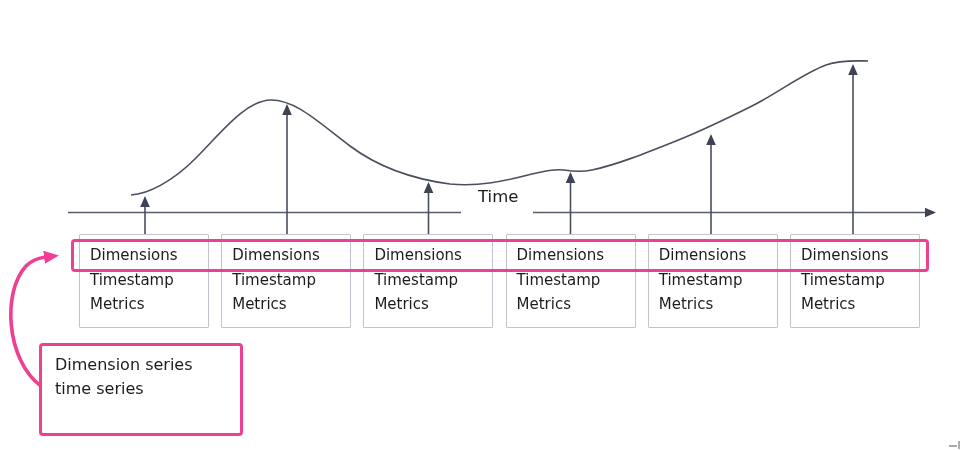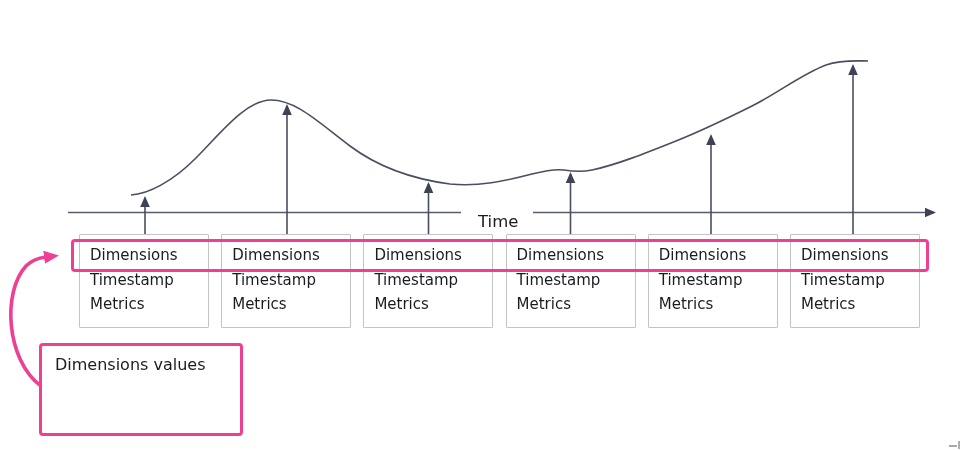--- a/index.html
+++ b/index.html
@@ -10,21 +10,21 @@
     background: #ffffff;
     overflow: hidden;
     font-family: "DejaVu Sans", "Liberation Sans", sans-serif;
     color: #1b1c20;
   }
   svg.layer { position: absolute; left: 0; top: 0; }
 
   .time-label {
     position: absolute;
     left: 474px;
-    top: 211px;
+    top: 186px;
     font-size: 16.5px;
     line-height: 22px;
     color: #1b1c20;
     background: #ffffff;
     padding: 0 4px;
   }
 
   .records {
     position: absolute;
     left: 79px;
@@ -151,16 +151,17 @@
     </div>
   </div>
 
   <div class="pink-band"></div>
 
   <svg class="layer" width="964" height="450" viewBox="0 0 964 450" style="pointer-events:none;">
     <path d="M41,386 C6,360 2,292 26,266 C32,260 38,258 46,257" fill="none" stroke="#ee3f92" stroke-width="3.6" marker-end="url(#pah)"></path>
   </svg>
 
   <div class="callout">
-    <div>Dimensions values</div>
+    <div>Dimension series</div>
+    <div>time series</div>
   </div>
 
 </div>
 
 </body></html>

